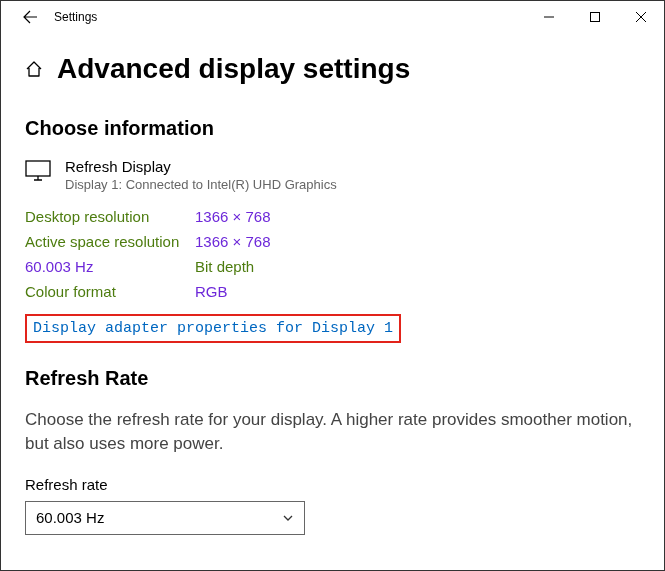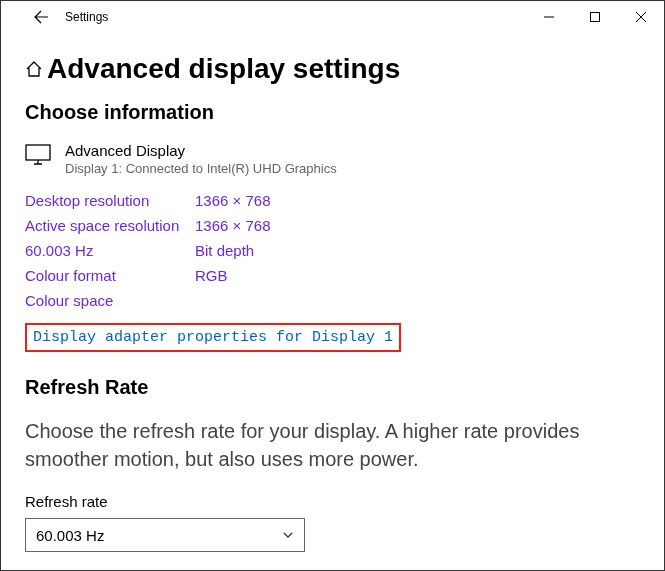--- a/index.html
+++ b/index.html
@@ -10,21 +10,21 @@
       background: #fff;
       width: 665px;
       height: 571px;
       overflow: hidden;
       border: 1px solid #333;
     }
     .titlebar {
       display: flex;
       align-items: center;
       height: 32px;
-      padding-left: 20px;
+      padding-left: 9px;
     }
     .back-btn {
       width: 40px; height: 32px;
       display: flex; align-items: center; justify-content: center;
       cursor: pointer;
     }
     .titlebar-title {
       font-size: 12px;
       margin-left: 4px;
       color: #000;
@@ -37,23 +37,23 @@
       width: 46px; height: 32px;
       display: flex; align-items: center; justify-content: center;
       cursor: pointer;
     }
     .content {
       padding: 12px 24px 0 24px;
     }
     .header-row {
       display: flex;
       align-items: center;
-      gap: 4px;
+      gap: 14px;
       margin-top: 8px;
-      margin-bottom: 16px;
+      margin-bottom: 32px;
     }
     .home-icon {
       display: flex;
       align-items: center;
     }
     .page-title {
       font-size: 28px;
       font-weight: 600;
     }
     .section-title {
@@ -69,36 +69,36 @@
     .monitor-icon { display:flex; align-items:flex-start; padding-top:2px;}
     .monitor-name { font-size: 15px; margin-bottom:2px;}
     .monitor-sub { font-size: 13px; color: #666; }
     .spec-grid {
       display: grid;
       grid-template-columns: 170px 1fr;
       row-gap: 8px;
       font-size: 15px;
       margin-bottom: 14px;
     }
-    .spec-label { color: #6d28d9; }
+    .spec-label { color: #4d7c0f; }
     .spec-val { color: #6d28d9; }
     .link-highlight {
       display: inline-block;
       border: 2px solid #e2231a;
       padding: 4px 6px;
       margin-bottom: 24px;
       font-family: Liberation Mono, monospace;
     }
     .link-text {
       color: #0067c0;
       font-size: 15px;
       cursor: pointer;
     }
     .desc-text {
-      font-size: 20px;
+      font-size: 17px;
       color: #444;
       margin-bottom: 20px;
       line-height: 1.4;
     }
     .dd-label {
       font-size: 15px;
       margin-bottom: 8px;
     }
     .dropdown {
       width: 280px;
@@ -157,35 +157,34 @@
   <h2 class="section-title">Choose information</h2>
 
   <div class="monitor-row">
     <div class="monitor-icon">
       <svg width="26" height="22" viewBox="0 0 26 22">
           <rect x="1" y="1" width="24" height="15" stroke="#000" fill="none" stroke-width="1.3"></rect>
           <path d="M9 20 H17 M13 16 V20" stroke="#000" stroke-width="1.3"></path>
         </svg>
     </div>
     <div>
-      <div class="monitor-name">Advanced Display</div>
+      <div class="monitor-name">Refresh Display</div>
       <div class="monitor-sub">Display 1: Connected to Intel(R) UHD Graphics</div>
     </div>
   </div>
 
   <div class="spec-grid">
     <div class="spec-label">Desktop resolution</div>
     <div class="spec-val">1366 × 768</div>
     <div class="spec-label">Active space resolution</div>
     <div class="spec-val">1366 × 768</div>
     <div class="spec-val">60.003 Hz</div>
     <div class="spec-label">Bit depth</div>
     <div class="spec-label">Colour format</div>
     <div class="spec-val">RGB</div>
-    <div class="spec-label">Colour space</div>
   </div>
 
   <div class="link-highlight">
     <span class="link-text">Display adapter properties for Display 1</span>
   </div>
 
   <h2 class="section-title">Refresh Rate</h2>
 
   <p class="desc-text">Choose the refresh rate for your display. A higher rate provides smoother motion, but also uses more power.</p>
 

